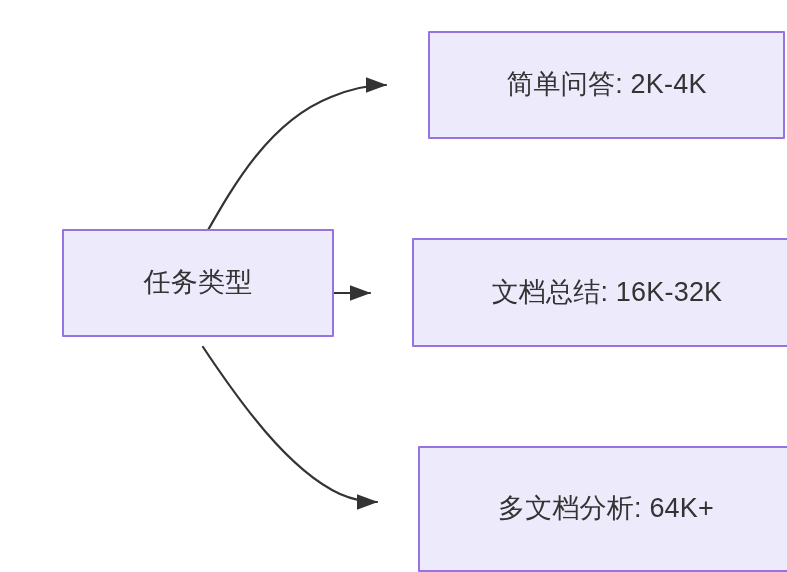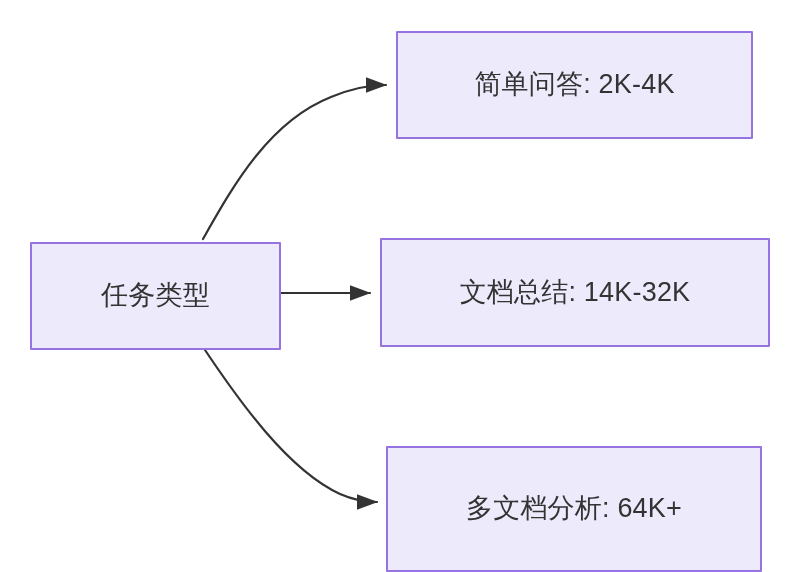--- a/index.html
+++ b/index.html
@@ -29,31 +29,32 @@
   .flow-node {
     position: absolute;
     box-sizing: border-box;
     display: flex;
     align-items: center;
     justify-content: center;
     background: #ECEAFB;
     border: 2px solid #9673E0;
     border-radius: 1px;
     z-index: 2;
+    margin-left: 32px;
   }
   .node-label {
     font-size: 27px;
     line-height: 1.1;
     color: #333333;
     letter-spacing: 0.2px;
     white-space: nowrap;
     font-weight: 400;
   }
   
-  #node-source   { left: 30px;  top: 242px; width: 251px; height: 108px; }
+  #node-source   { left: 30px;  top: 229px; width: 272px; height: 108px; }
   #node-simple   { left: 396px; top: 31px;  width: 357px; height: 108px; }
   #node-summary  { left: 380px; top: 238px; width: 390px; height: 109px; }
   #node-multidoc { left: 386px; top: 446px; width: 376px; height: 126px; }
 </style>
 </head>
 <body>
 
 <div id="diagram-canvas">
 
   <svg id="edge-layer" viewBox="0 0 787 572" width="787" height="572" xmlns="http://www.w3.org/2000/svg">
@@ -72,20 +73,20 @@
 
   <div class="flow-node" id="node-source">
     <span class="node-label">任务类型</span>
   </div>
 
   <div class="flow-node" id="node-simple">
     <span class="node-label">简单问答: 2K-4K</span>
   </div>
 
   <div class="flow-node" id="node-summary">
-    <span class="node-label">文档总结: 14K-32K</span>
+    <span class="node-label">文档总结: 16K-32K</span>
   </div>
 
   <div class="flow-node" id="node-multidoc">
     <span class="node-label">多文档分析: 64K+</span>
   </div>
 
 </div>
 
 </body></html>

